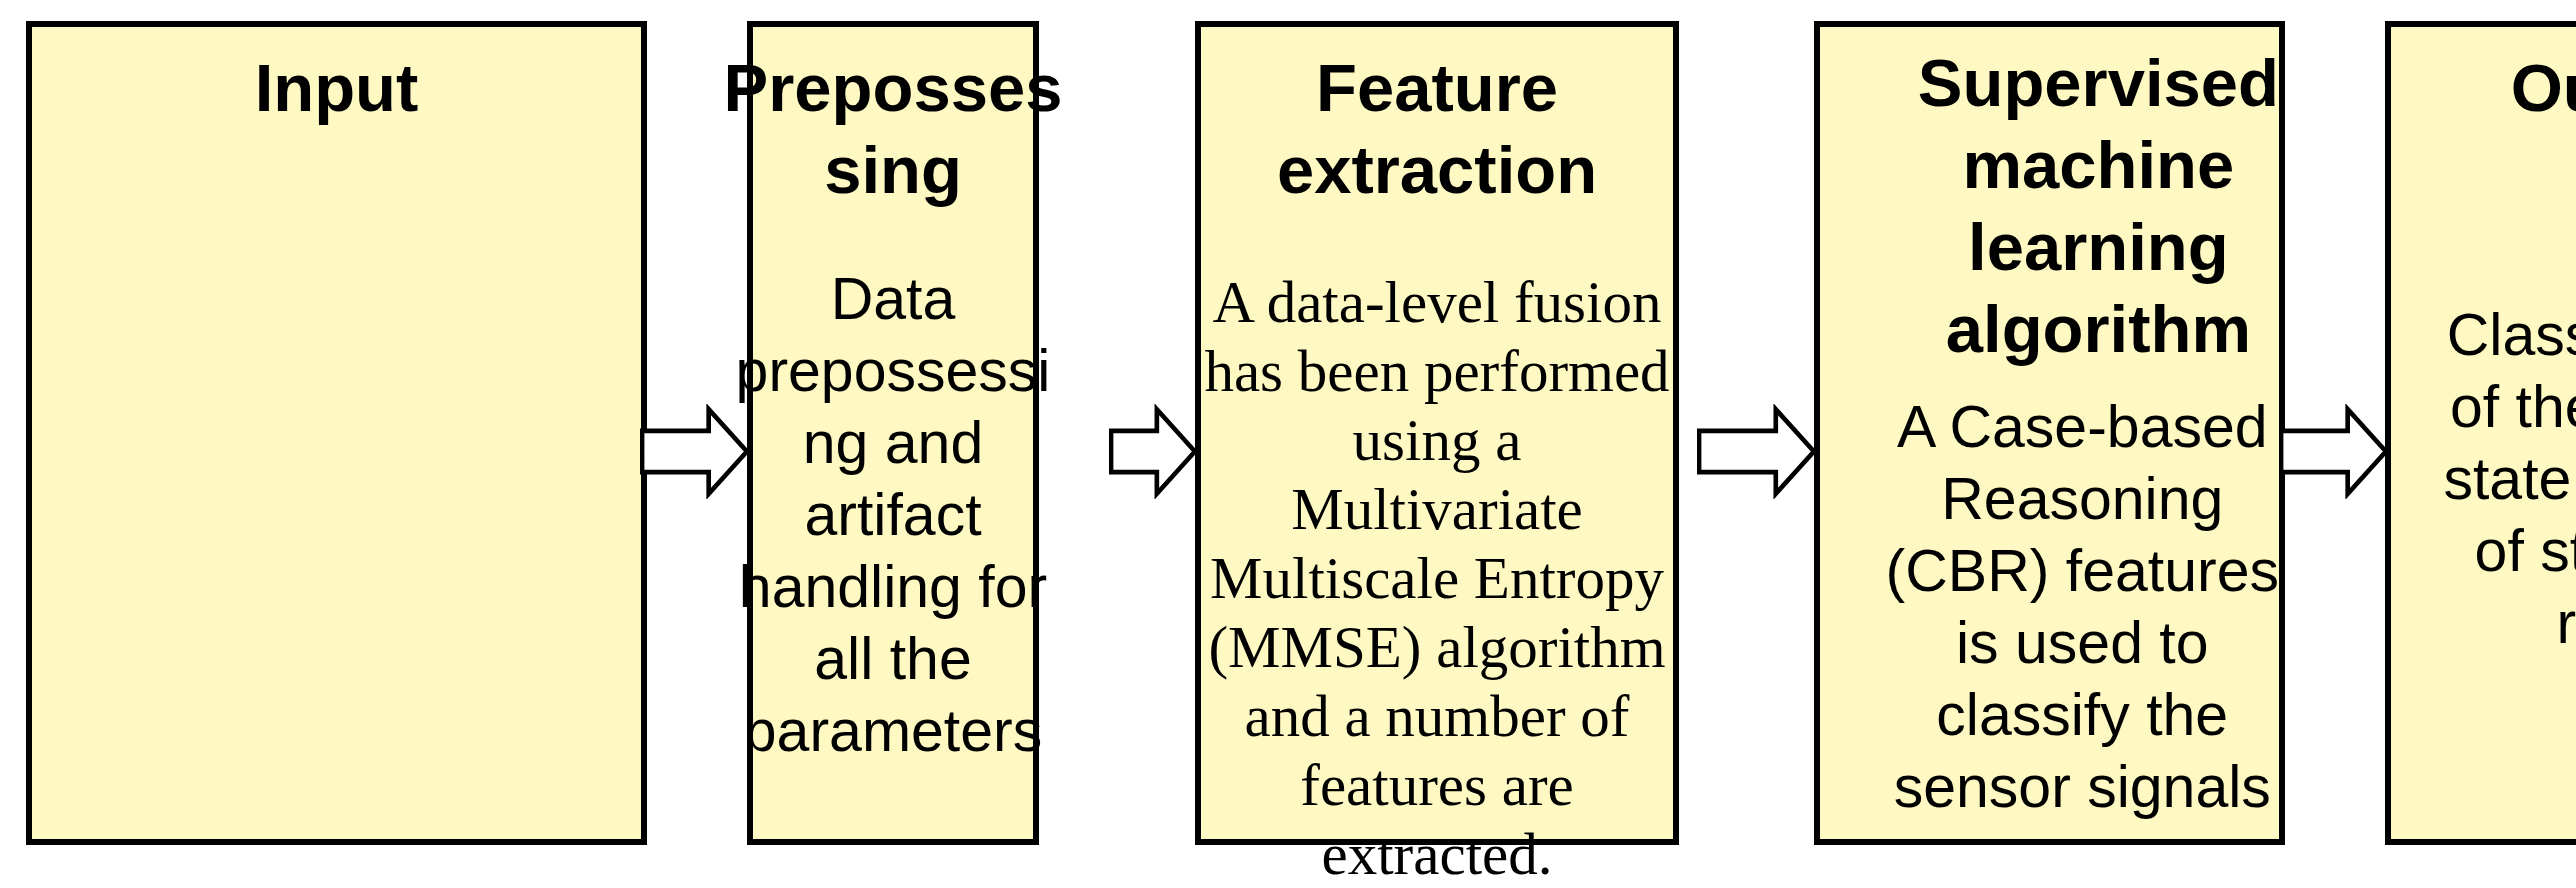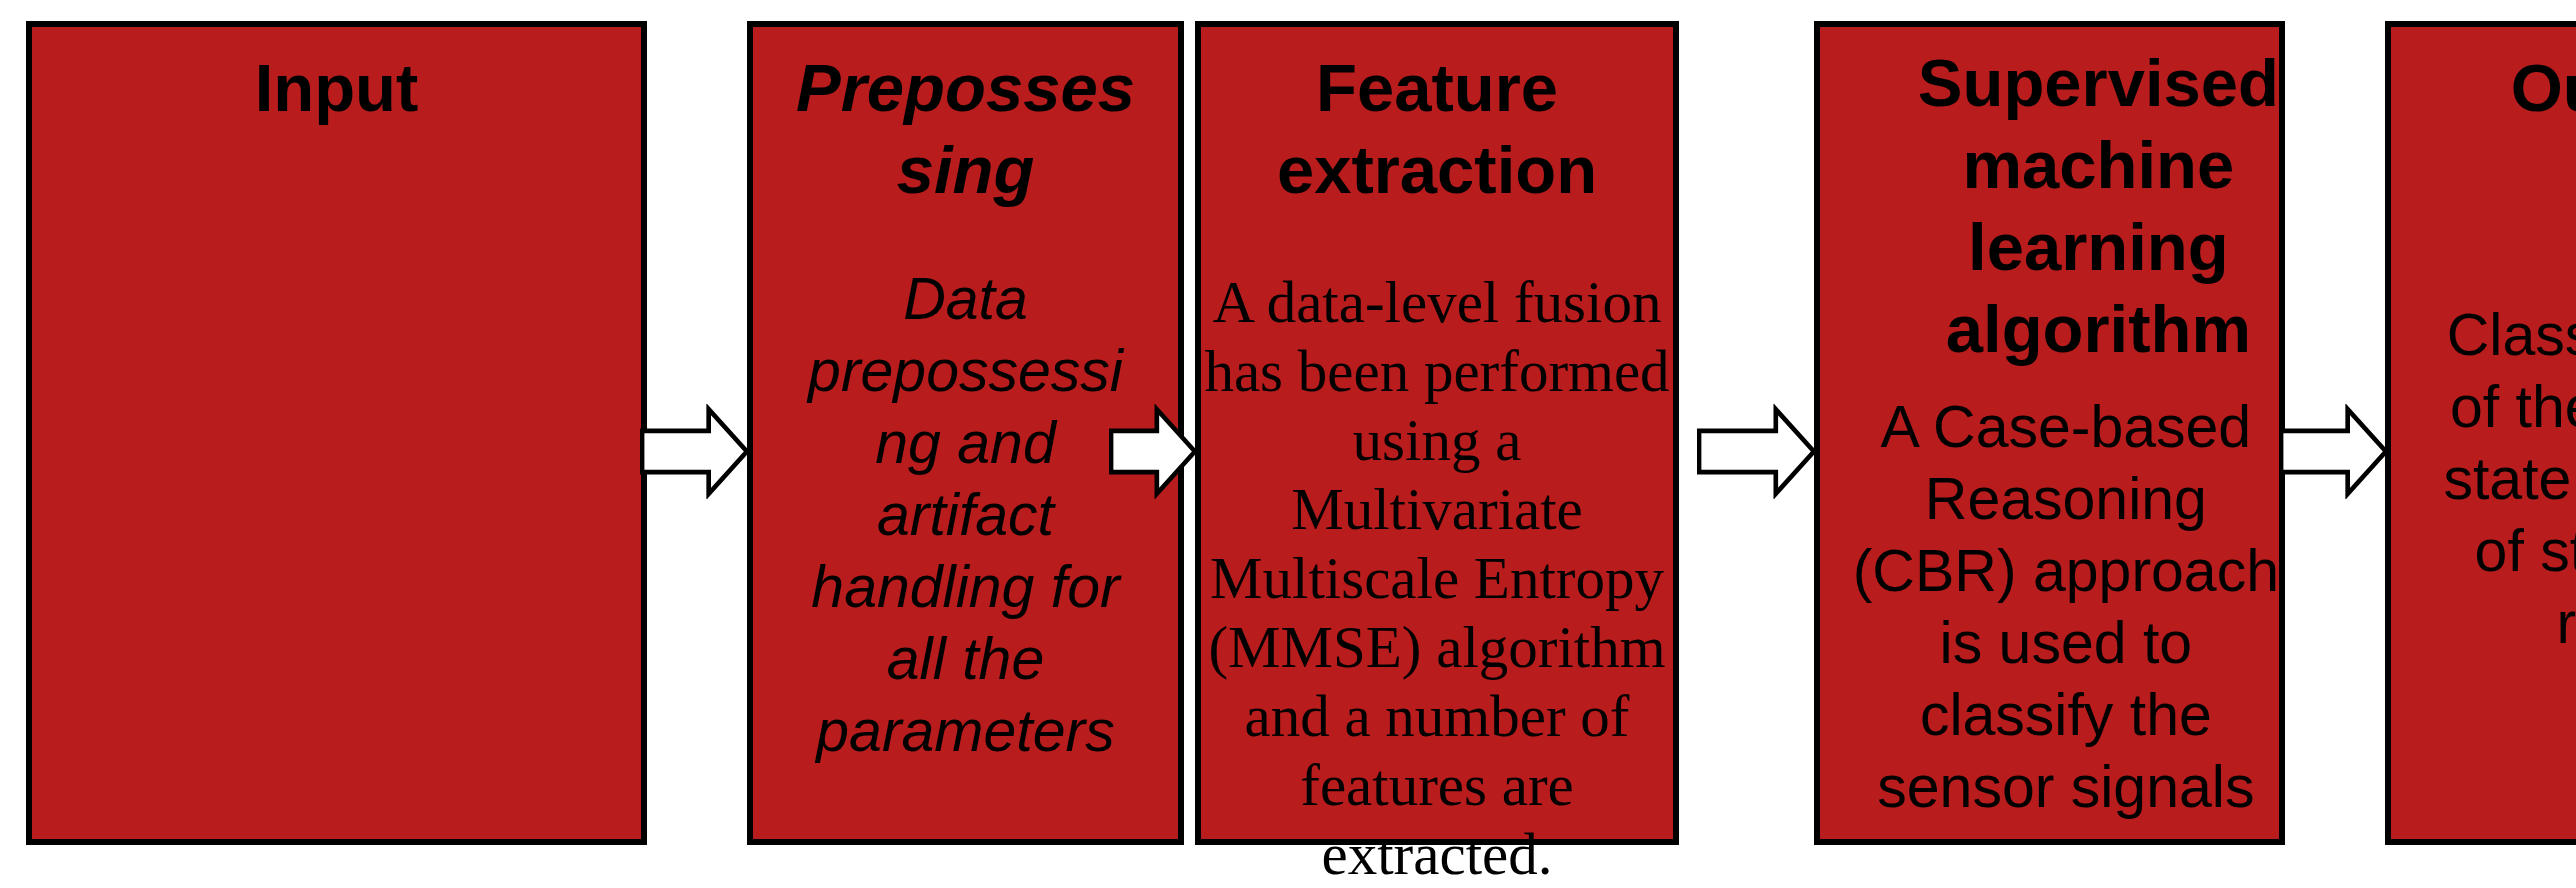--- a/index.html
+++ b/index.html
@@ -14,21 +14,21 @@
     background: #ffffff;
     overflow: hidden;
     font-family: "Liberation Sans", sans-serif;
     color: #000000;
   }
   .flow-box {
     position: absolute;
     top: 20.6px;
     height: 824px;
     border: 6.7px solid #000000;
-    background: #b91c1c;
+    background: #fef9c3;
     box-sizing: border-box;
     display: flex;
     flex-direction: column;
     align-items: center;
     text-align: center;
   }
   .box-title {
     font-family: "Liberation Sans", sans-serif;
     font-weight: bold;
     font-size: 67px;
@@ -39,21 +39,21 @@
   .box-body {
     font-size: 59px;
     line-height: 72px;
     white-space: pre-line;
   }
   .sans-body { font-family: "Liberation Sans", sans-serif; }
   .serif-body { font-family: "Liberation Serif", "DejaVu Serif", serif; line-height: 69px; }
 
   
   .b1 { left: 26px;   width: 621px; }
-  .b2 { left: 747px; width: 437px; font-style: italic;  }
+  .b2 { left: 747px; width: 292px;  }
   .b3 { left: 1195px; width: 484px;  }
   .b4 { left: 1814px; width: 471px; align-items: flex-end;  }
   .b5 { left: 2385px; width: 471px;  }
 
   .b1 .box-title { margin-top: 20.6px; }
   .b1 .box-body  { margin-top: 77px; }
   .b2 .box-title { margin-top: 20.6px; }
   .b2 .box-body  { margin-top: 52px; }
   .b3 .box-title { margin-top: 20.6px; }
   .b3 .box-body  { margin-top: 57px; }
@@ -135,21 +135,21 @@
     <polygon class="arrow-shape" points="4,52 153,52 153,10 227,92 153,174 153,132 4,132"></polygon>
   </svg>
 
   <div class="flow-box b4">
     <div class="box-title">Supervised
 machine
 learning
 algorithm</div>
     <div class="box-body sans-body">A Case-based
 Reasoning
-(CBR) approach
+(CBR) features
 is used to
 classify the
 sensor signals</div>
   </div>
 
   <svg class="flow-arrow a4" viewBox="0 0 213 184" aria-hidden="true">
     <polygon class="arrow-shape" points="4,52 133,52 133,10 207,92 133,174 133,132 4,132"></polygon>
   </svg>
 
   <div class="flow-box b5">

